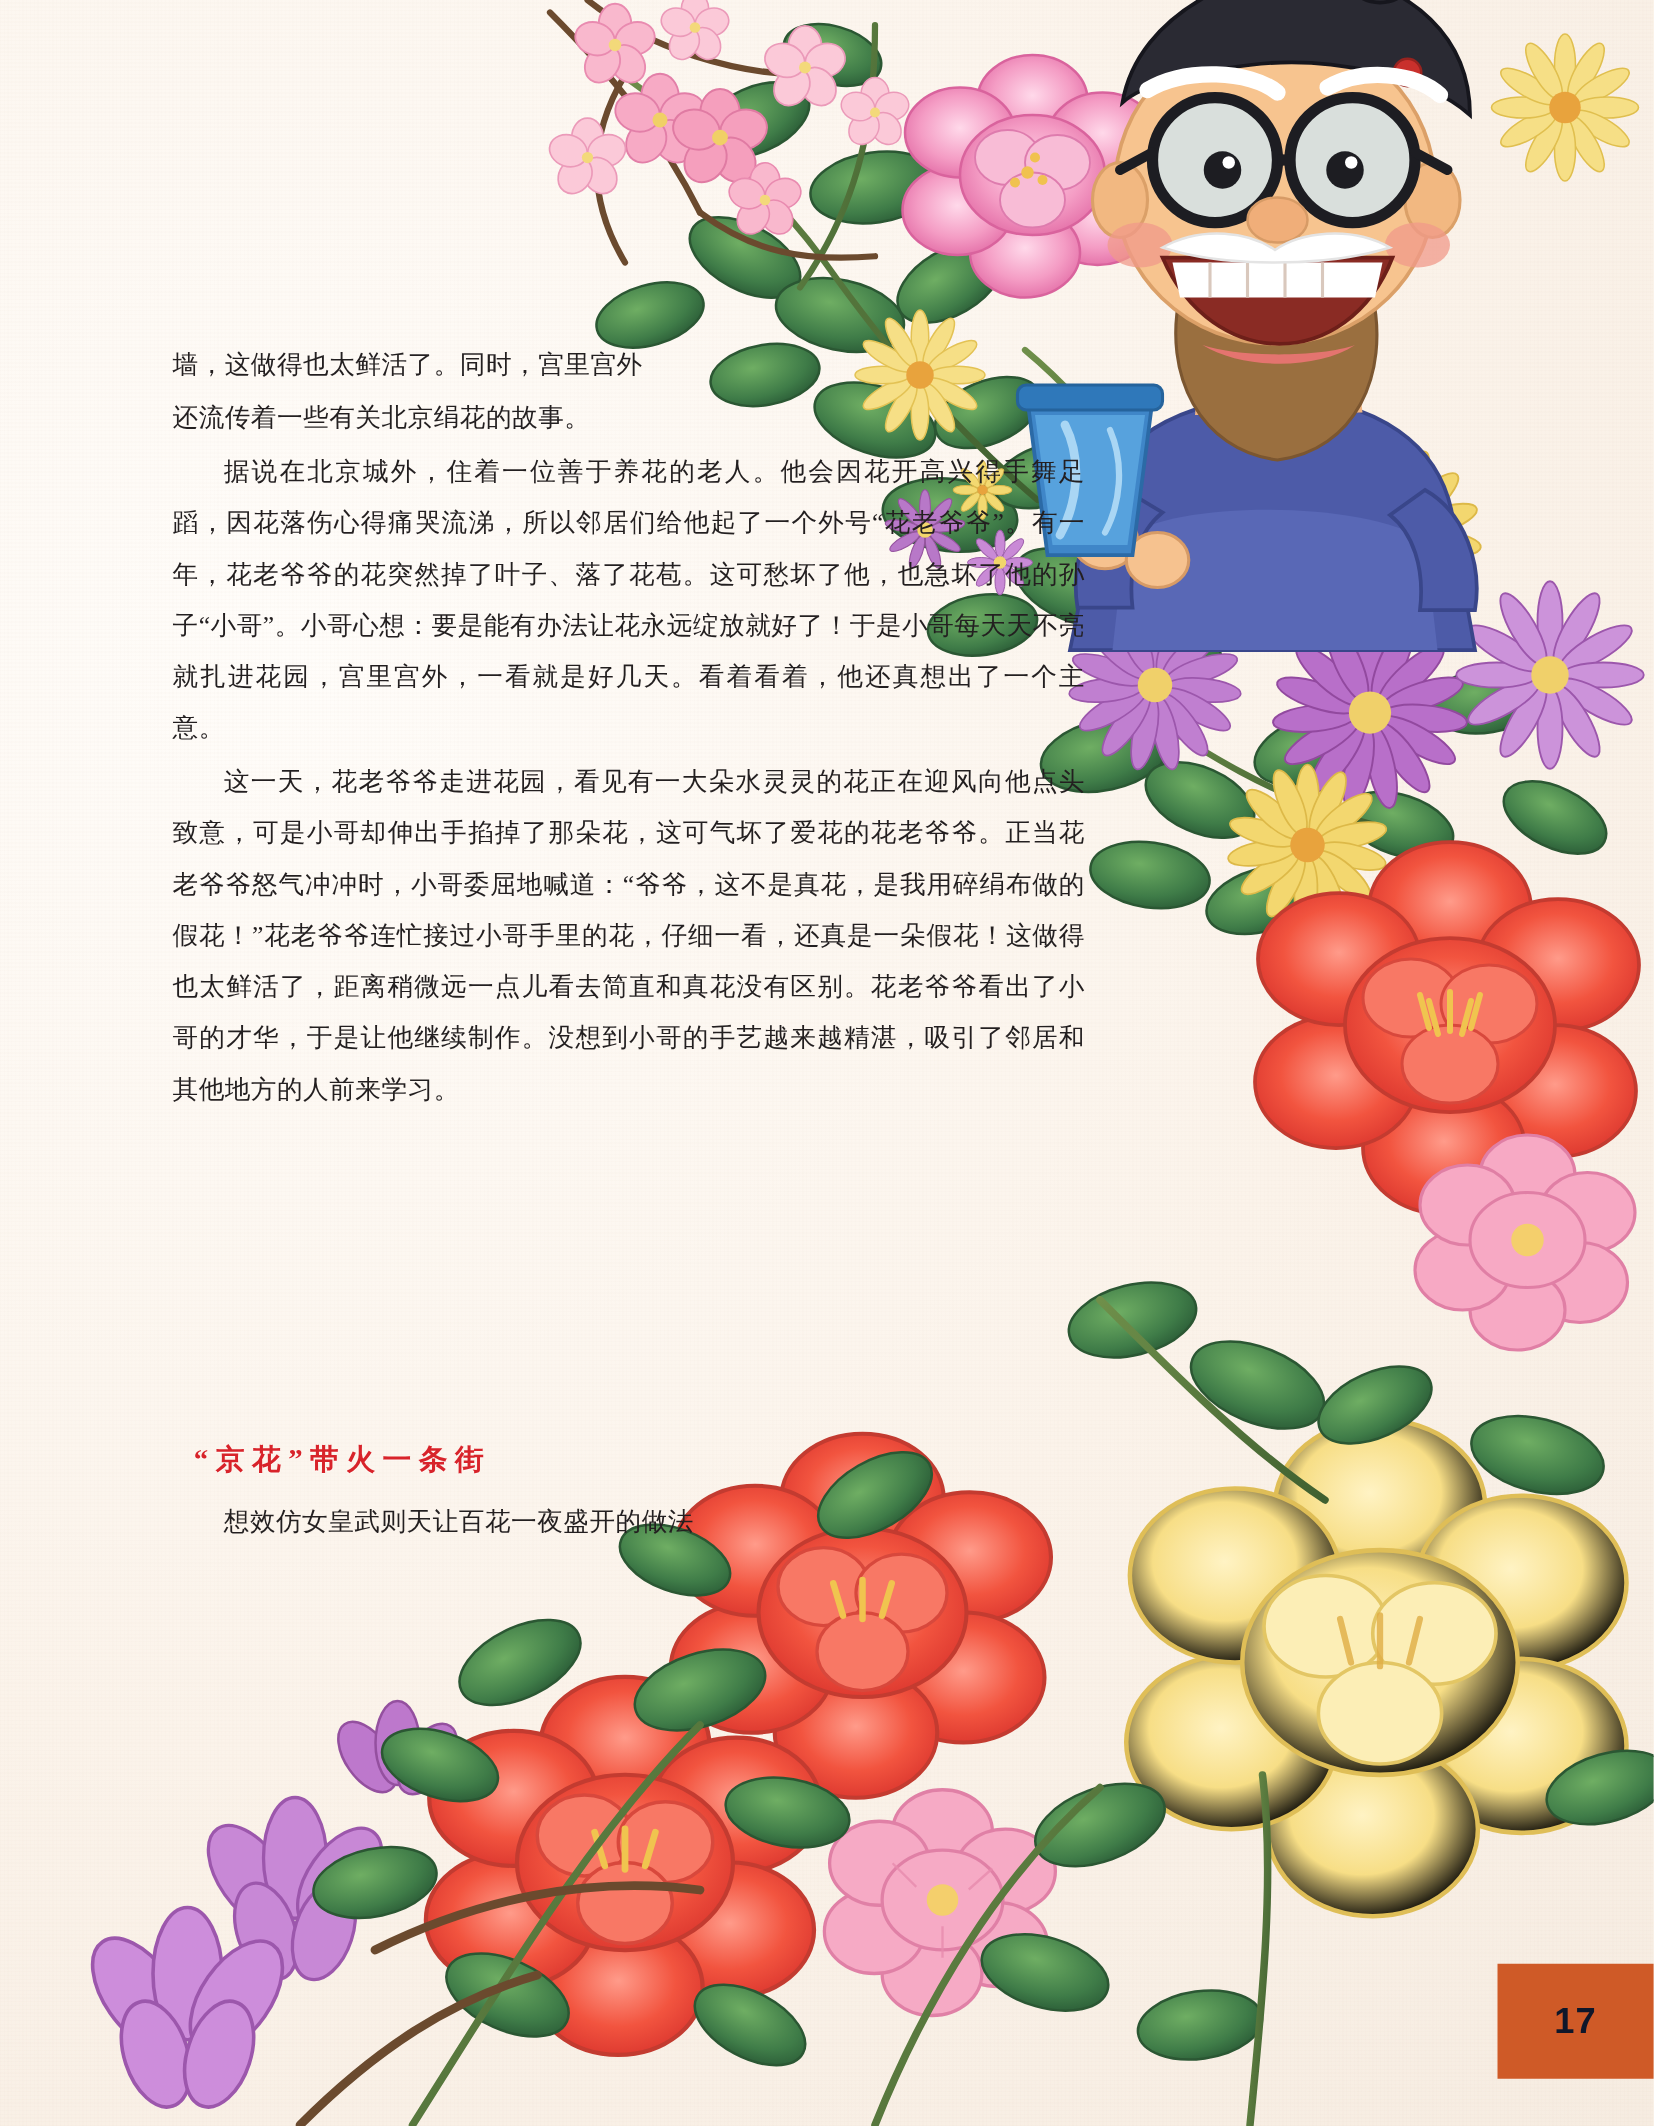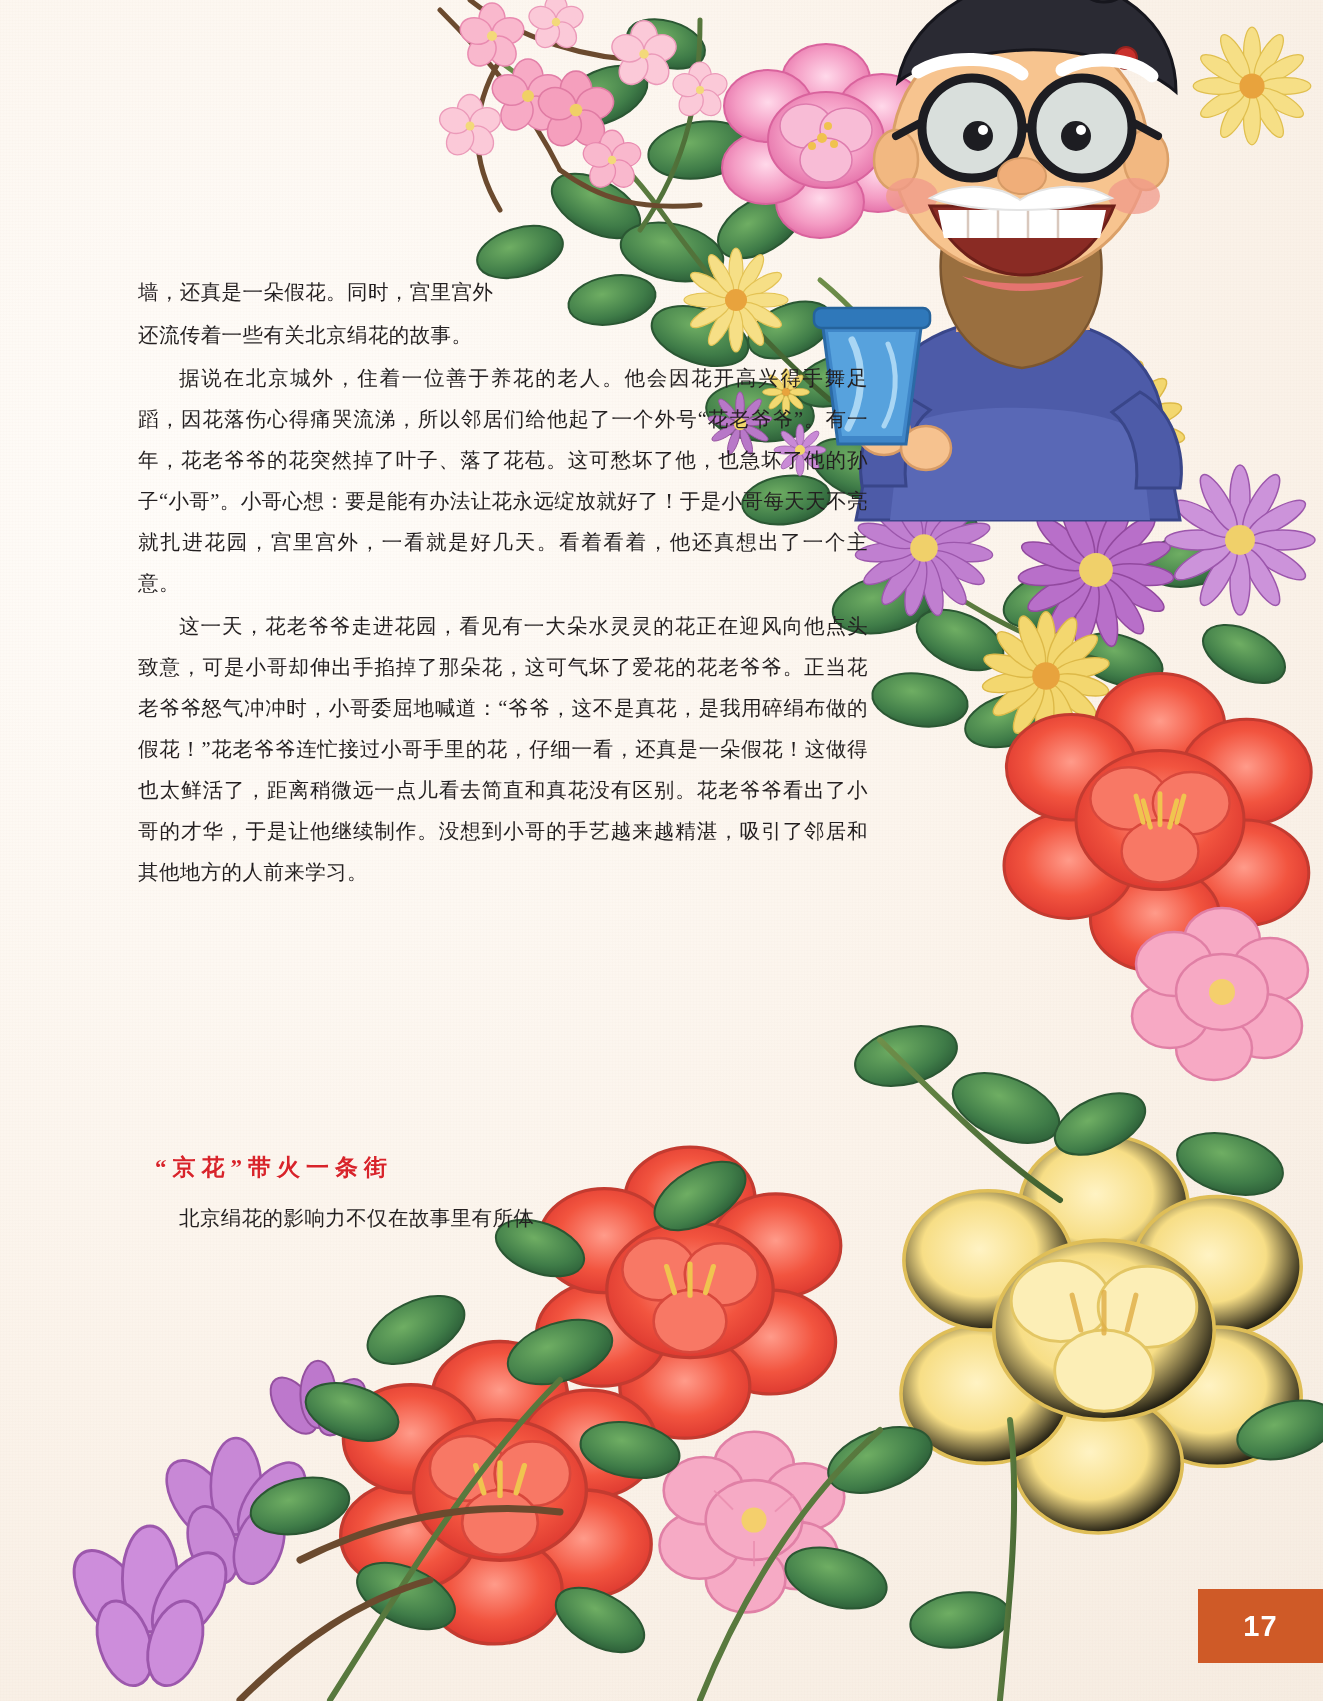--- a/index.html
+++ b/index.html
@@ -85,23 +85,23 @@
     transform: translateY(-2px);
     margin-left: 10px;
   }
 
   
   .page-badge {
     position: absolute;
     right: 0;
     bottom: 38px;
     width: 125px;
-    height: 74px;
+    height: 92px;
     background: #cf5a27;
-    color: #ffffff;
+    color: #0f172a;
     font-size: 29px;
     font-weight: bold;
     display: flex;
     align-items: center;
     justify-content: center;
     font-family: "Liberation Sans", sans-serif;
     letter-spacing: 1px;
   }
 </style>
 </head>
@@ -714,25 +714,25 @@
       <path d="M880 1040 C 940 1100, 1000 1160, 1060 1200"></path>
     </g>
     <g stroke="#6b4a2e" stroke-width="7" fill="none" stroke-linecap="round">
       <path d="M300 1560 C 380 1520, 470 1500, 560 1512"></path>
       <path d="M240 1700 C 300 1640, 360 1600, 430 1580"></path>
     </g>
   </svg>
 </div>
 
 <div class="text-col">
-  <p class="para">墙，还真是一朵假花。同时，宫里宫外</p>
+  <p class="para">墙，这做得也太鲜活了。同时，宫里宫外</p>
   <p class="para">还流传着一些有关北京绢花的故事。</p>
   <p class="para indent">据说在北京城外，住着一位善于养花的老人。他会因花开高兴得手舞足蹈，因花落伤心得痛哭流涕，所以邻居们给他起了一个外号“花老爷爷”。有一年，花老爷爷的花突然掉了叶子、落了花苞。这可愁坏了他，也急坏了他的孙子“小哥”。小哥心想：要是能有办法让花永远绽放就好了！于是小哥每天天不亮就扎进花园，宫里宫外，一看就是好几天。看着看着，他还真想出了一个主意。</p>
   <p class="para indent">这一天，花老爷爷走进花园，看见有一大朵水灵灵的花正在迎风向他点头致意，可是小哥却伸出手掐掉了那朵花，这可气坏了爱花的花老爷爷。正当花老爷爷怒气冲冲时，小哥委屈地喊道：“爷爷，这不是真花，是我用碎绢布做的假花！”花老爷爷连忙接过小哥手里的花，仔细一看，还真是一朵假花！这做得也太鲜活了，距离稍微远一点儿看去简直和真花没有区别。花老爷爷看出了小哥的才华，于是让他继续制作。没想到小哥的手艺越来越精湛，吸引了邻居和其他地方的人前来学习。</p>
 </div>
 
 <div class="section-head">“京花”带火一条街</div>
 
 <div class="tail-col">
-  <p class="para indent">北京绢花的影响力不仅在故事里有所体</p>
+  <p class="para indent">想效仿女皇武则天让百花一夜盛开的做法</p>
 </div>
 
 <div class="page-badge">17</div>
 
 </body></html>

